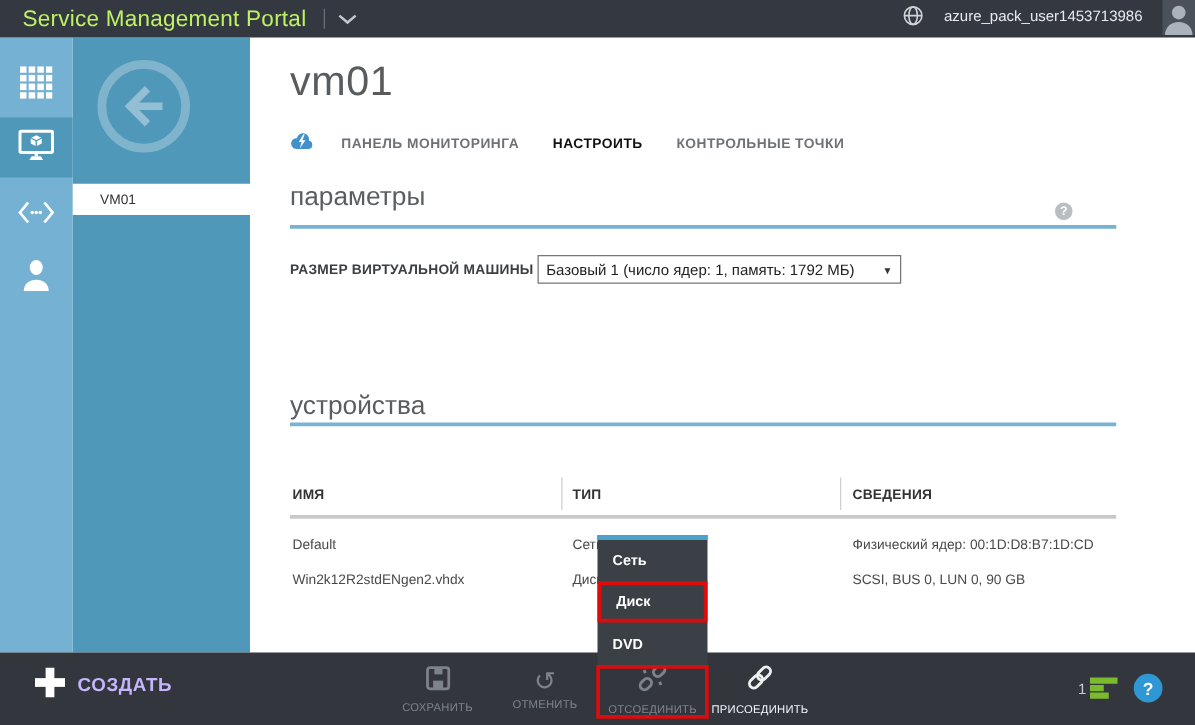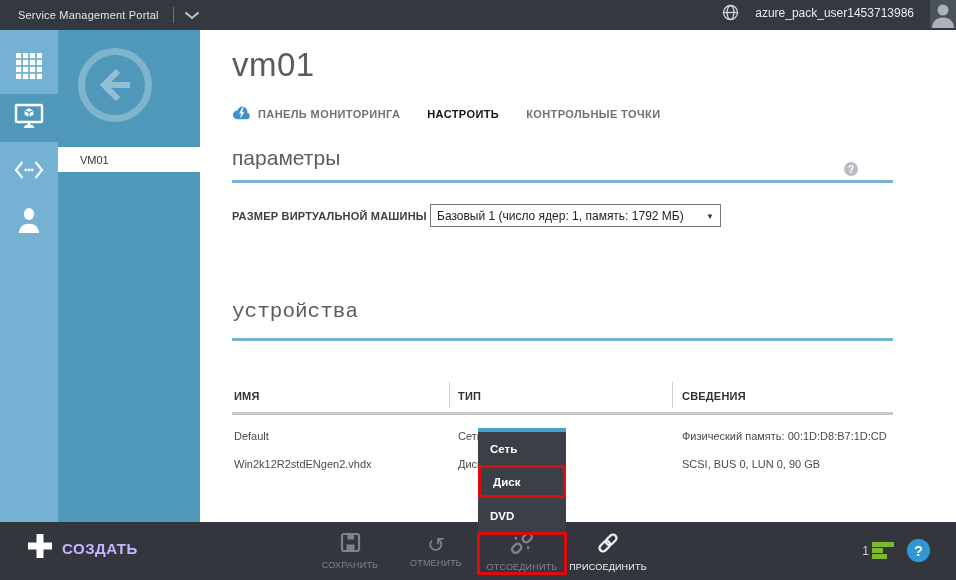--- a/index.html
+++ b/index.html
@@ -10,21 +10,21 @@
     position:relative;
     overflow:hidden;
   }
   .stage { position:absolute; inset:0; width:956px; height:580px; }
 
   
   .topbar {
     position:absolute; top:0; left:0; width:956px; height:30px;
     background:#343840; display:flex; align-items:center; z-index:50;
   }
-  .topbar-title { color:#e5e5e5; font-size:11px; margin-left:18px; letter-spacing:.2px; }
+  .topbar-title { color:#bef264; font-size:18px; margin-left:18px; letter-spacing:.2px; }
   .topbar-divider { width:1px; height:16px; background:rgba(255,255,255,.28); margin-left:14px; }
   .topbar-chevron { margin-left:10px; display:flex; align-items:center; cursor:pointer; }
   .topbar-right { position:absolute; right:0; top:0; height:25px; display:flex; align-items:center; }
   .globe { display:flex; align-items:center; margin-right:16px; }
   .topbar-user { color:#e8eaed; font-size:12px; margin-right:16px; }
   .avatar { width:26px; height:30px; background:#4a515b; display:flex; align-items:flex-end; justify-content:center; overflow:hidden; }
 
   
   .nav-strip {
     position:absolute; left:0; top:30px; width:58px; height:492px;
@@ -50,26 +50,26 @@
     position:absolute; left:0; top:117px; width:142px; height:25px;
     background:#ffffff; color:#333; font-size:11px;
     display:flex; align-items:center; padding-left:22px; cursor:pointer;
   }
 
   
   .content { position:absolute; left:200px; top:30px; width:756px; height:492px; background:#fff; }
   .page-title { position:absolute; left:32px; top:16px; font-size:33px; font-weight:400; color:#585c5f; letter-spacing:.5px; }
 
   .tabs { position:absolute; left:32px; top:76px; display:flex; align-items:center; gap:27px; }
-  .tab { font-size:11px; font-weight:bold; color:#6e7277; letter-spacing:.4px; cursor:pointer; display:flex; align-items:center; gap:7px; }
+  .tab { font-size:11px; font-weight:bold; color:#6e7277; letter-spacing:.4px; cursor:pointer; display:flex; align-items:center; gap:22px; }
   .tab.active { color:#111; }
 
   .section-title { position:absolute; font-size:21px; color:#5a5e61; font-weight:400;text-align:center; }
   .st-params  { left:32px; top:116px; }
-  .st-devices { left:32px; top:270px;font-family:Liberation Mono, monospace; }
+  .st-devices { left:32px; top:283px; }
   .rule { position:absolute; left:32px; width:661px; height:3px; background:#77b3d4; }
   .rule-params  { top:150px; }
   .rule-devices { top:308px; }
   .help-mini {
     position:absolute; left:644px; top:132px; width:14px; height:14px; border-radius:50%;
     background:#b9bec3; color:#fff; font-size:10px; font-weight:bold;
     display:flex; align-items:center; justify-content:center; cursor:pointer;
   }
 
   .field-label { position:absolute; left:32px; top:180px; font-size:11px; font-weight:bold; color:#3b3e42; letter-spacing:.2px;text-align:right; }
@@ -269,21 +269,21 @@
       <span class="th th-0">ИМЯ</span>
       <span class="th th-1">ТИП</span>
       <span class="th th-2">СВЕДЕНИЯ</span>
       <span class="th-divider thd-0"></span>
       <span class="th-divider thd-1"></span>
       <div class="th-border"></div>
 
       <div>
         <span class="tr row-0 td-0">Default</span>
         <span class="tr row-0 td-1">Сеть</span>
-        <span class="tr row-0 td-2">Физический память: 00:1D:D8:B7:1D:CD</span>
+        <span class="tr row-0 td-2">Физический ядер: 00:1D:D8:B7:1D:CD</span>
       </div>
       <div>
         <span class="tr row-1 td-0">Win2k12R2stdENgen2.vhdx</span>
         <span class="tr row-1 td-1">Диск</span>
         <span class="tr row-1 td-2">SCSI, BUS 0, LUN 0, 90 GB</span>
       </div>
     </div>
   </div>
 
   <div class="popup">

